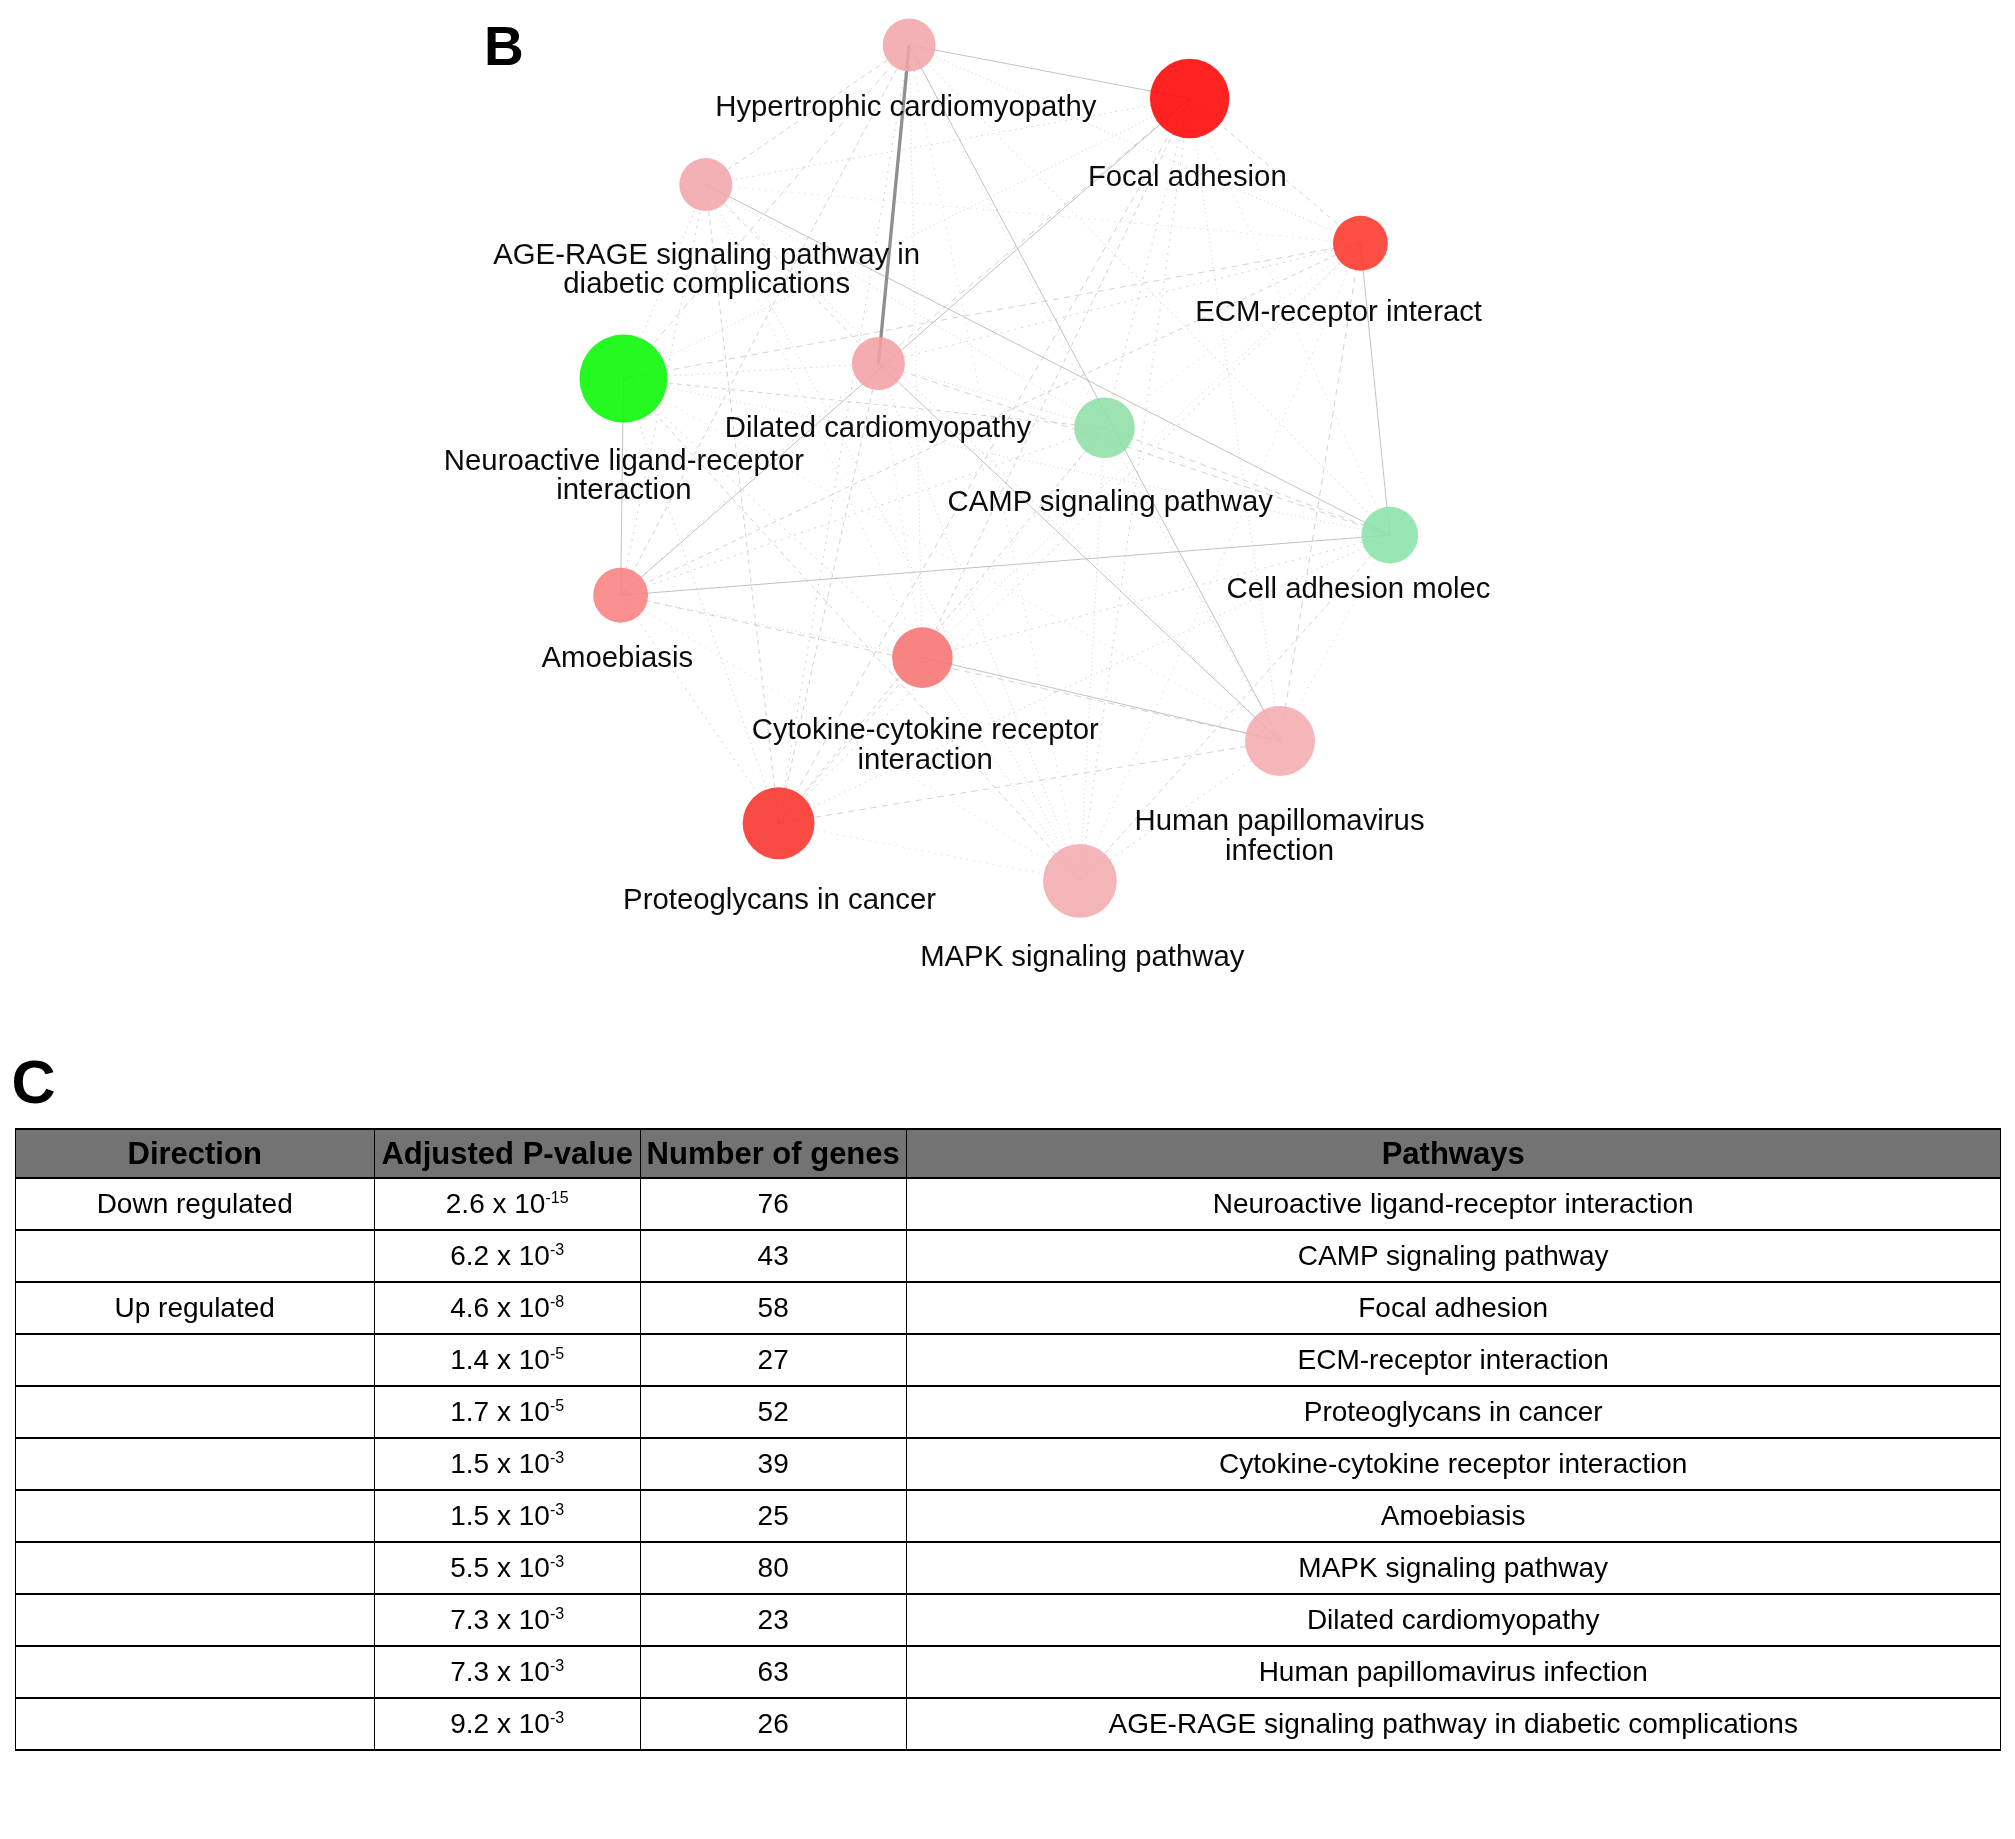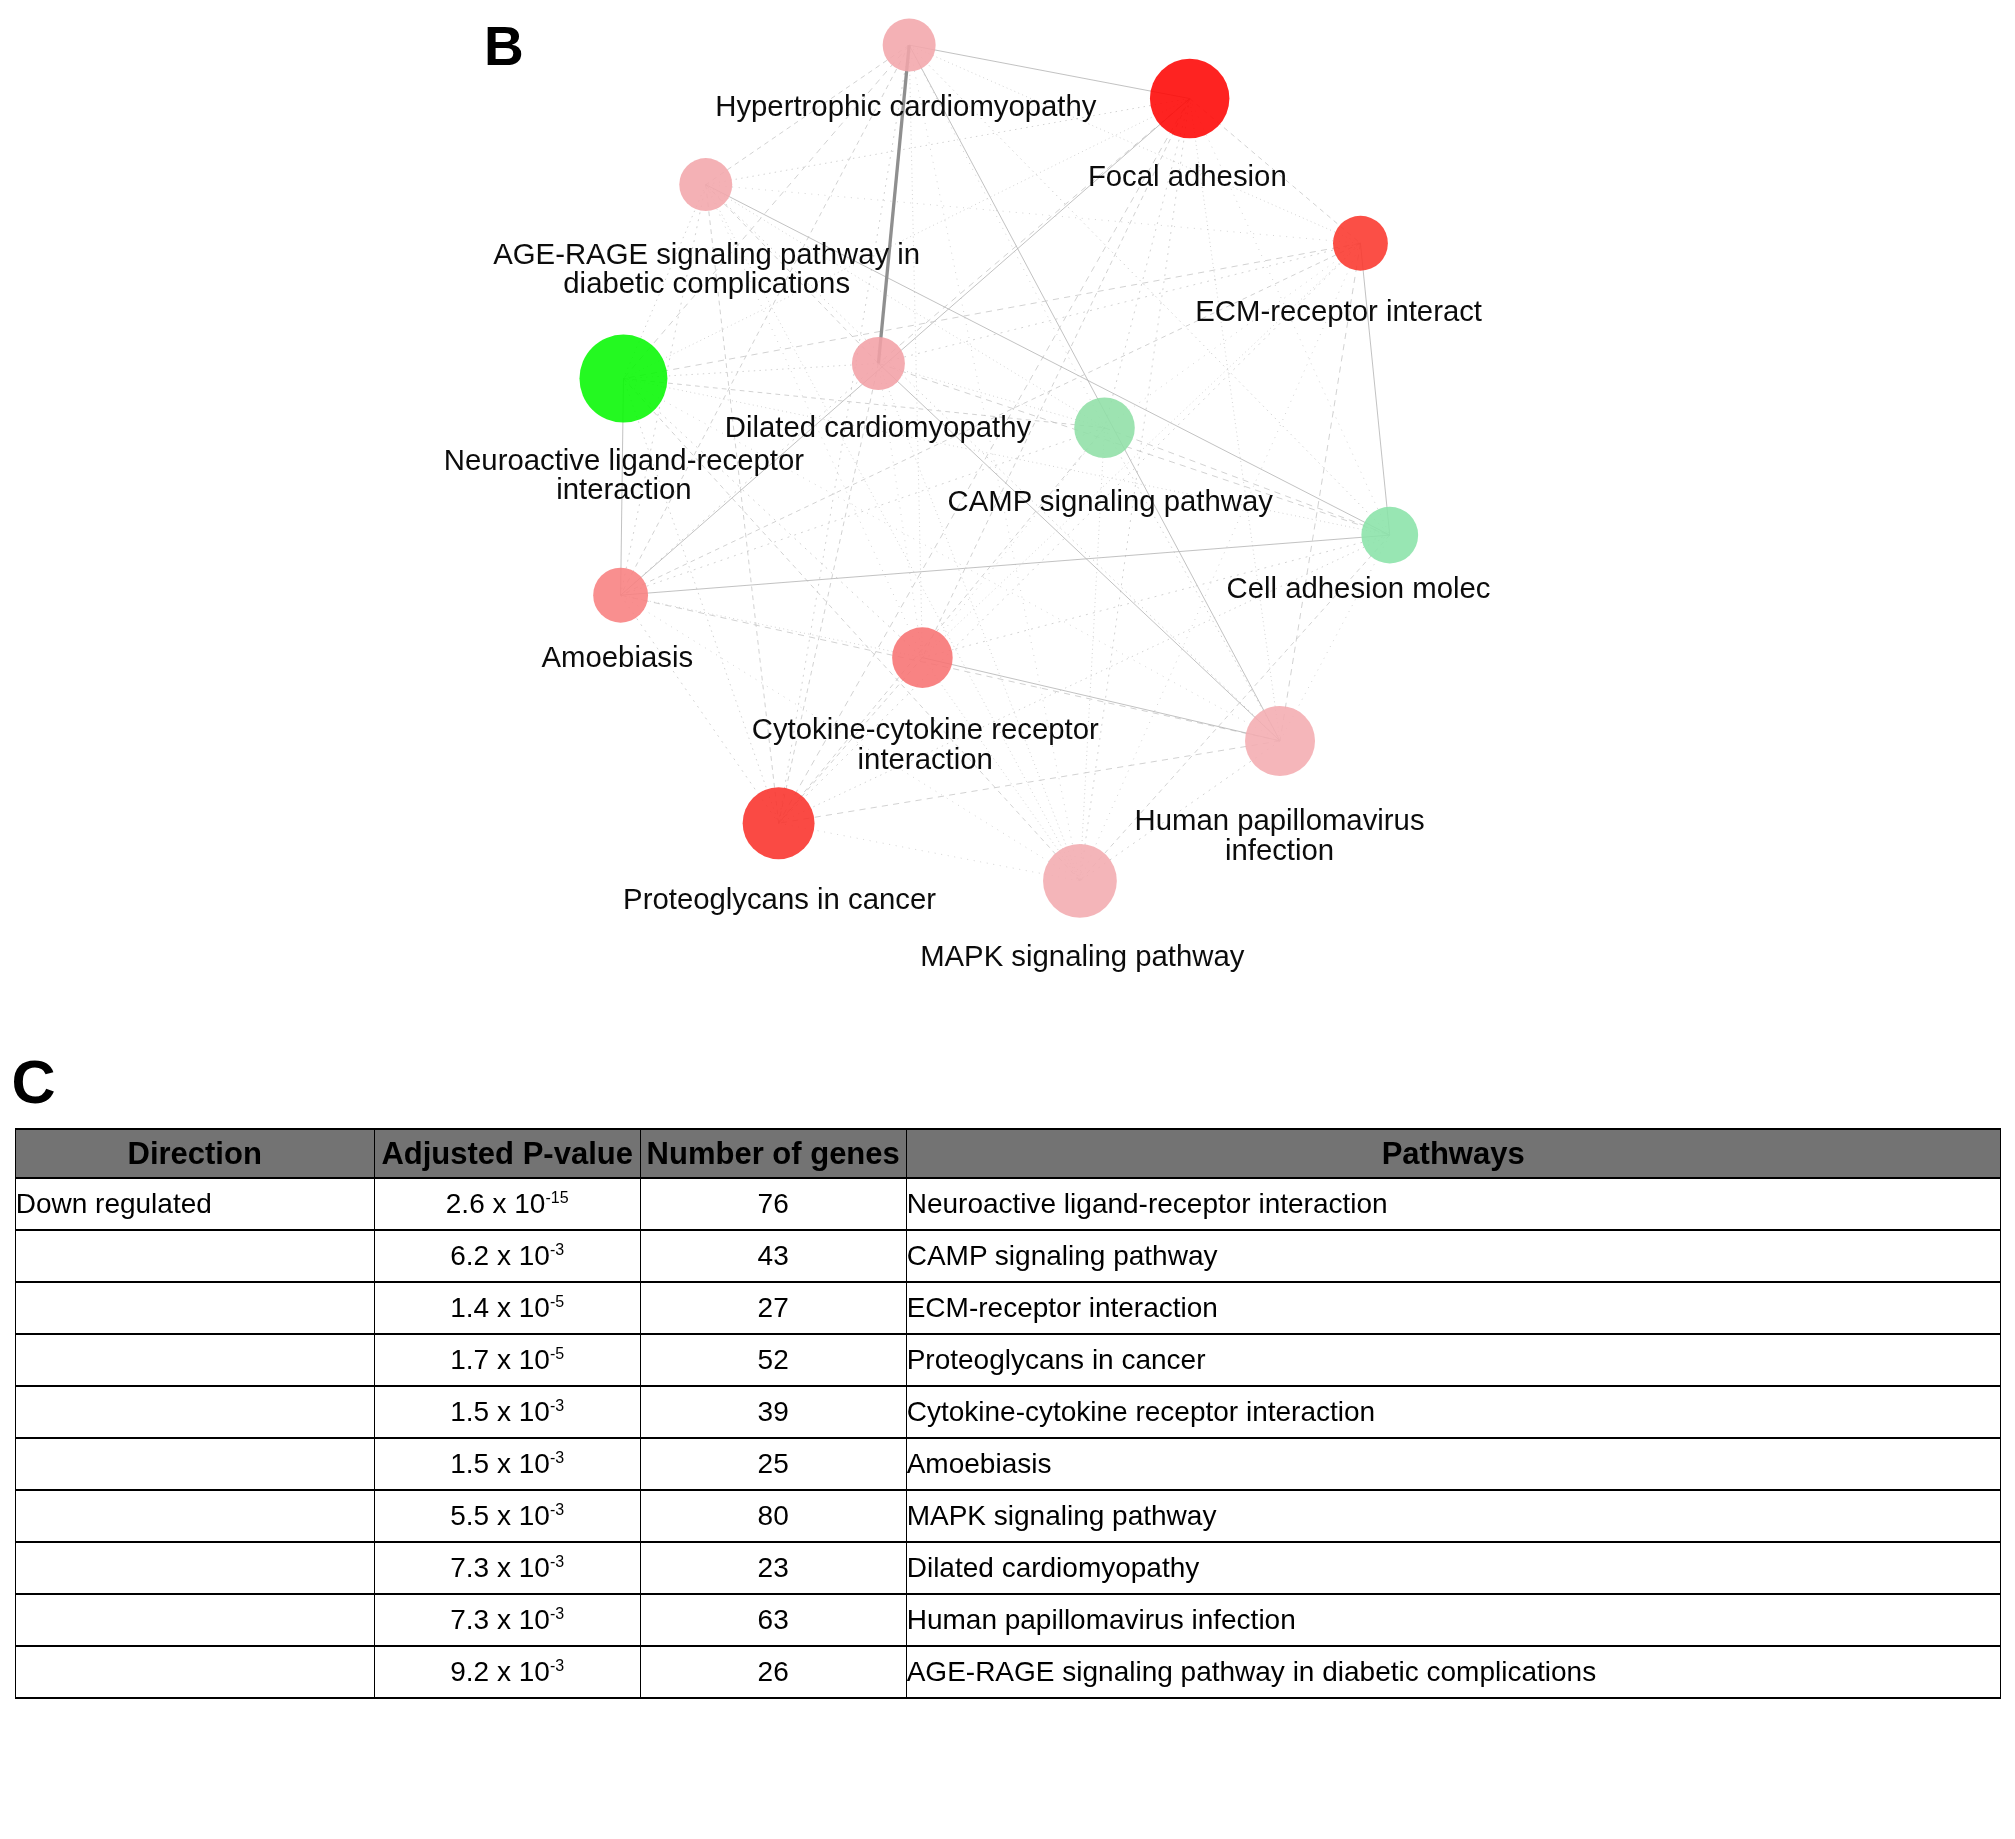--- a/index.html
+++ b/index.html
@@ -11,21 +11,21 @@
   .panel-label{position:absolute;font-weight:bold;color:#000;line-height:1;}
   #panel-b{left:484px;top:19px;font-size:55px;}
   #panel-c{left:11.4px;top:1052px;font-size:61px;}
   #network{position:absolute;left:0;top:0;}
   #ptable{
     position:absolute;left:14.7px;top:1128px;width:1986px;
     border-collapse:collapse;table-layout:fixed;background:#fff;
   }
   #ptable th,#ptable td{
     border:1.9px solid #000;border-top-width:2.4px;border-bottom-width:2.4px;
-    padding:0;overflow:hidden;white-space:nowrap;
+    padding:0;overflow:hidden;white-space:nowrap;text-align:center;
   }
   #ptable th{
     background:#737373;font-size:31px;font-weight:bold;height:47px;text-align:center;
   }
   #ptable td{height:50px;font-size:28px;vertical-align:middle;}
   td.cell-center{text-align:center;}
   td.cell-left{text-align:left;padding-left:5.7px;}
   #ptable sup{font-size:16px;vertical-align:super;line-height:0;}
   text.net-label{font-size:62px;fill:#0c0c0c;}
 </style>
@@ -172,20 +172,26 @@
           <td class="cell-center">76</td>
           <td class="cell-left">Neuroactive ligand-receptor interaction</td>
         </tr>
         <tr>
           <td class="cell-left"></td>
           <td class="cell-center">6.2 x 10<sup>-3</sup></td>
           <td class="cell-center">43</td>
           <td class="cell-left">CAMP signaling pathway</td>
         </tr>
         <tr>
+          <td class="cell-left">Up regulated</td>
+          <td class="cell-center">4.6 x 10<sup>-8</sup></td>
+          <td class="cell-center">58</td>
+          <td class="cell-left">Focal adhesion</td>
+        </tr>
+        <tr>
           <td class="cell-left"></td>
           <td class="cell-center">1.4 x 10<sup>-5</sup></td>
           <td class="cell-center">27</td>
           <td class="cell-left">ECM-receptor interaction</td>
         </tr>
         <tr>
           <td class="cell-left"></td>
           <td class="cell-center">1.7 x 10<sup>-5</sup></td>
           <td class="cell-center">52</td>
           <td class="cell-left">Proteoglycans in cancer</td>

